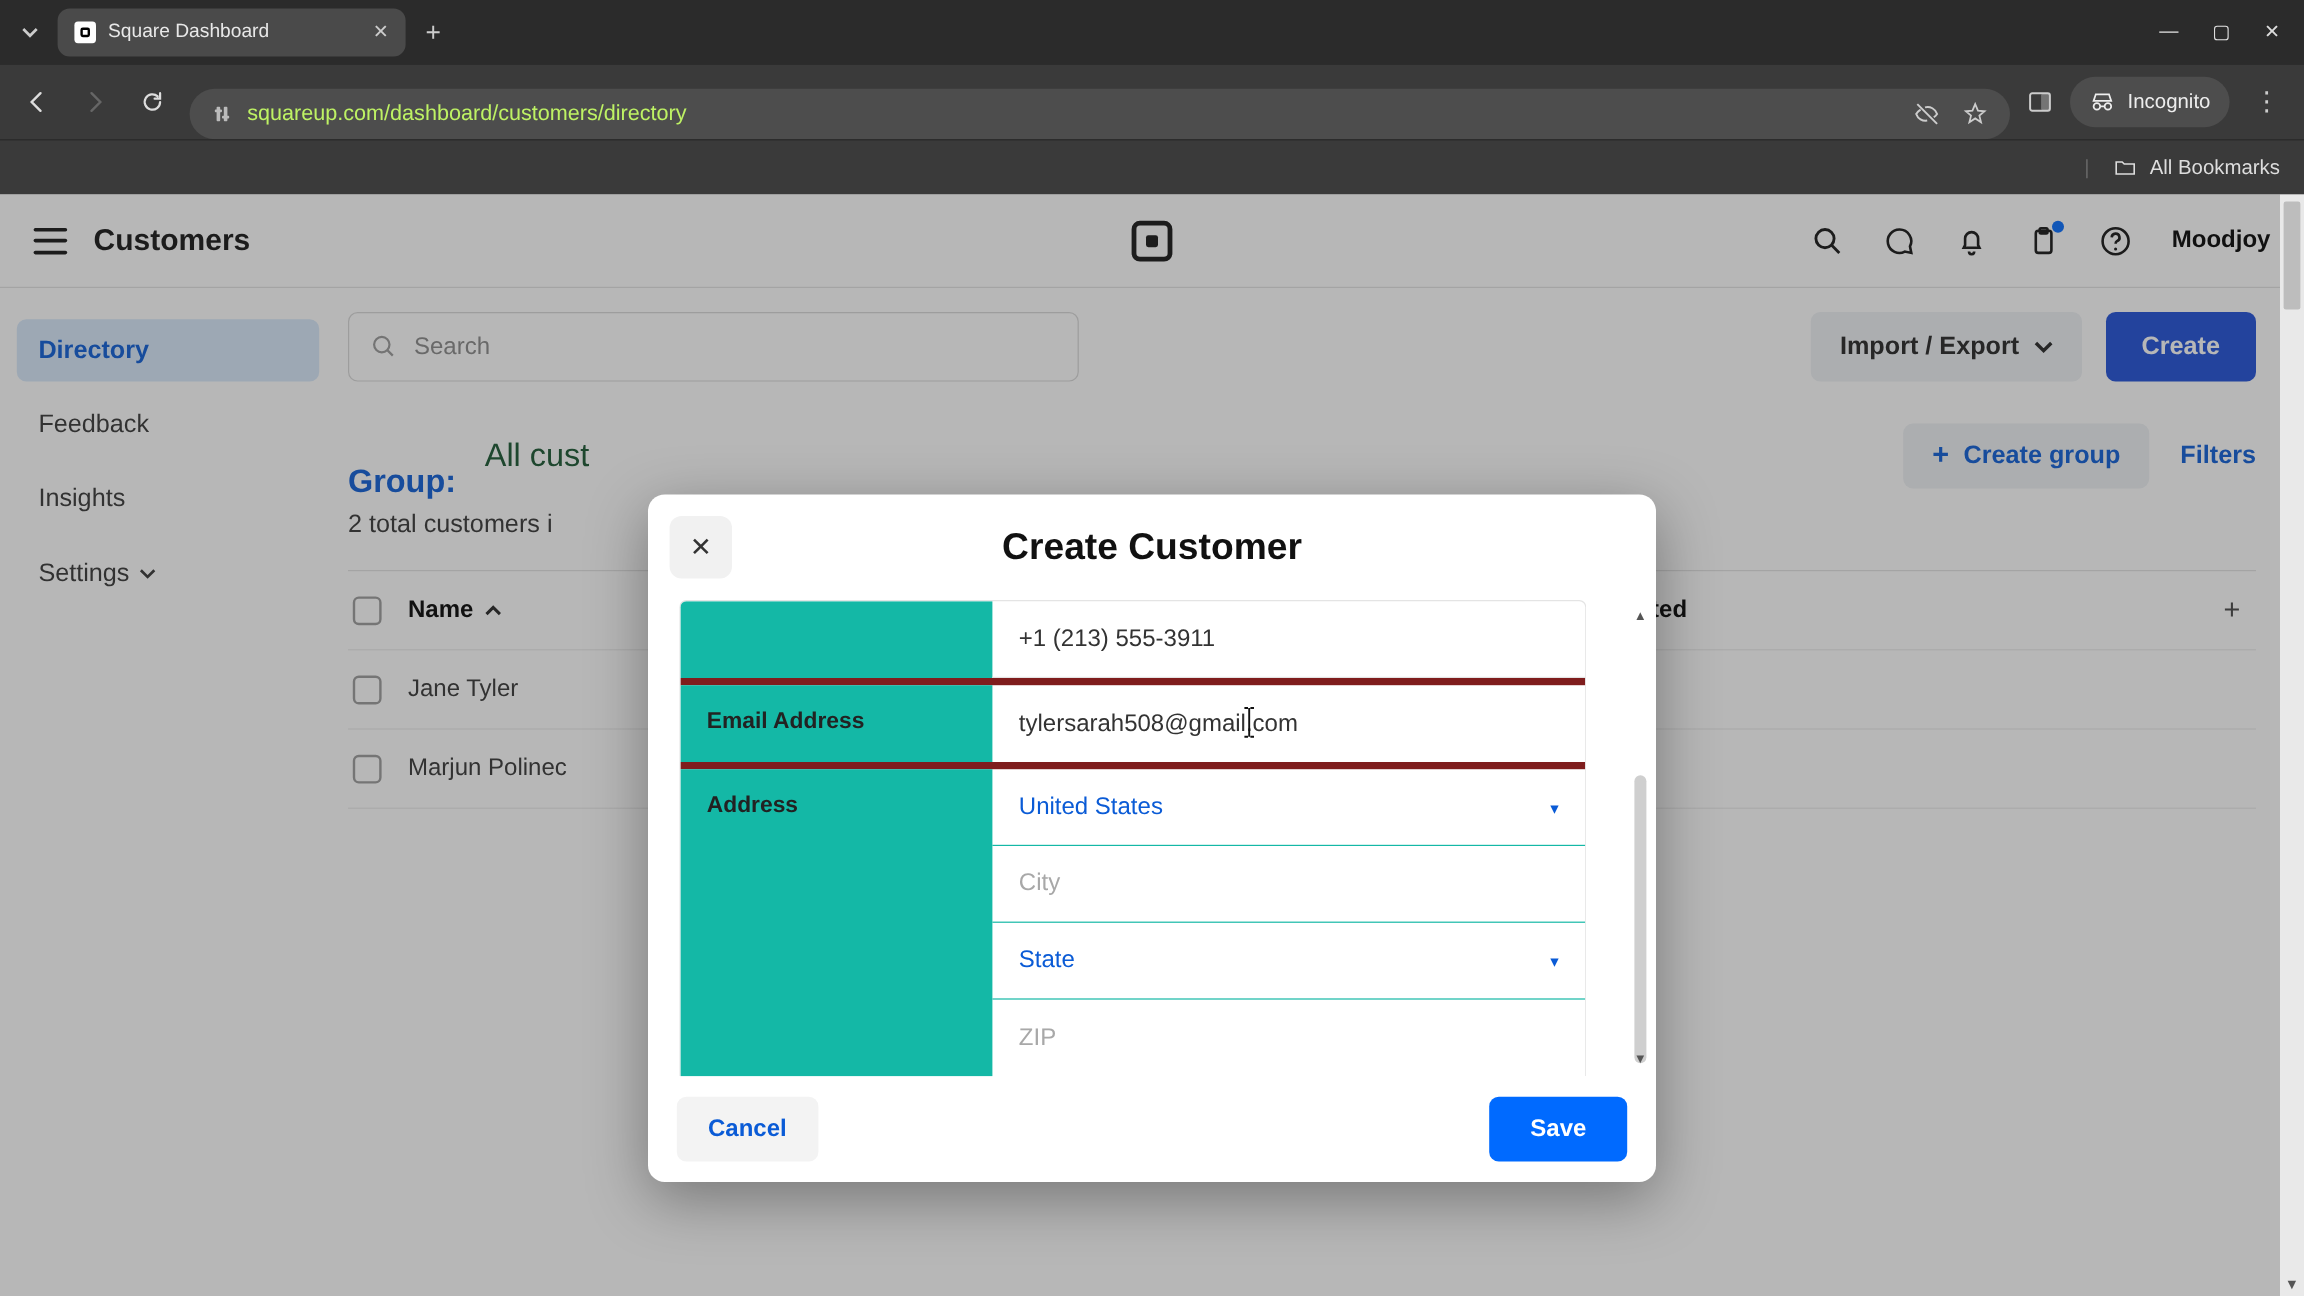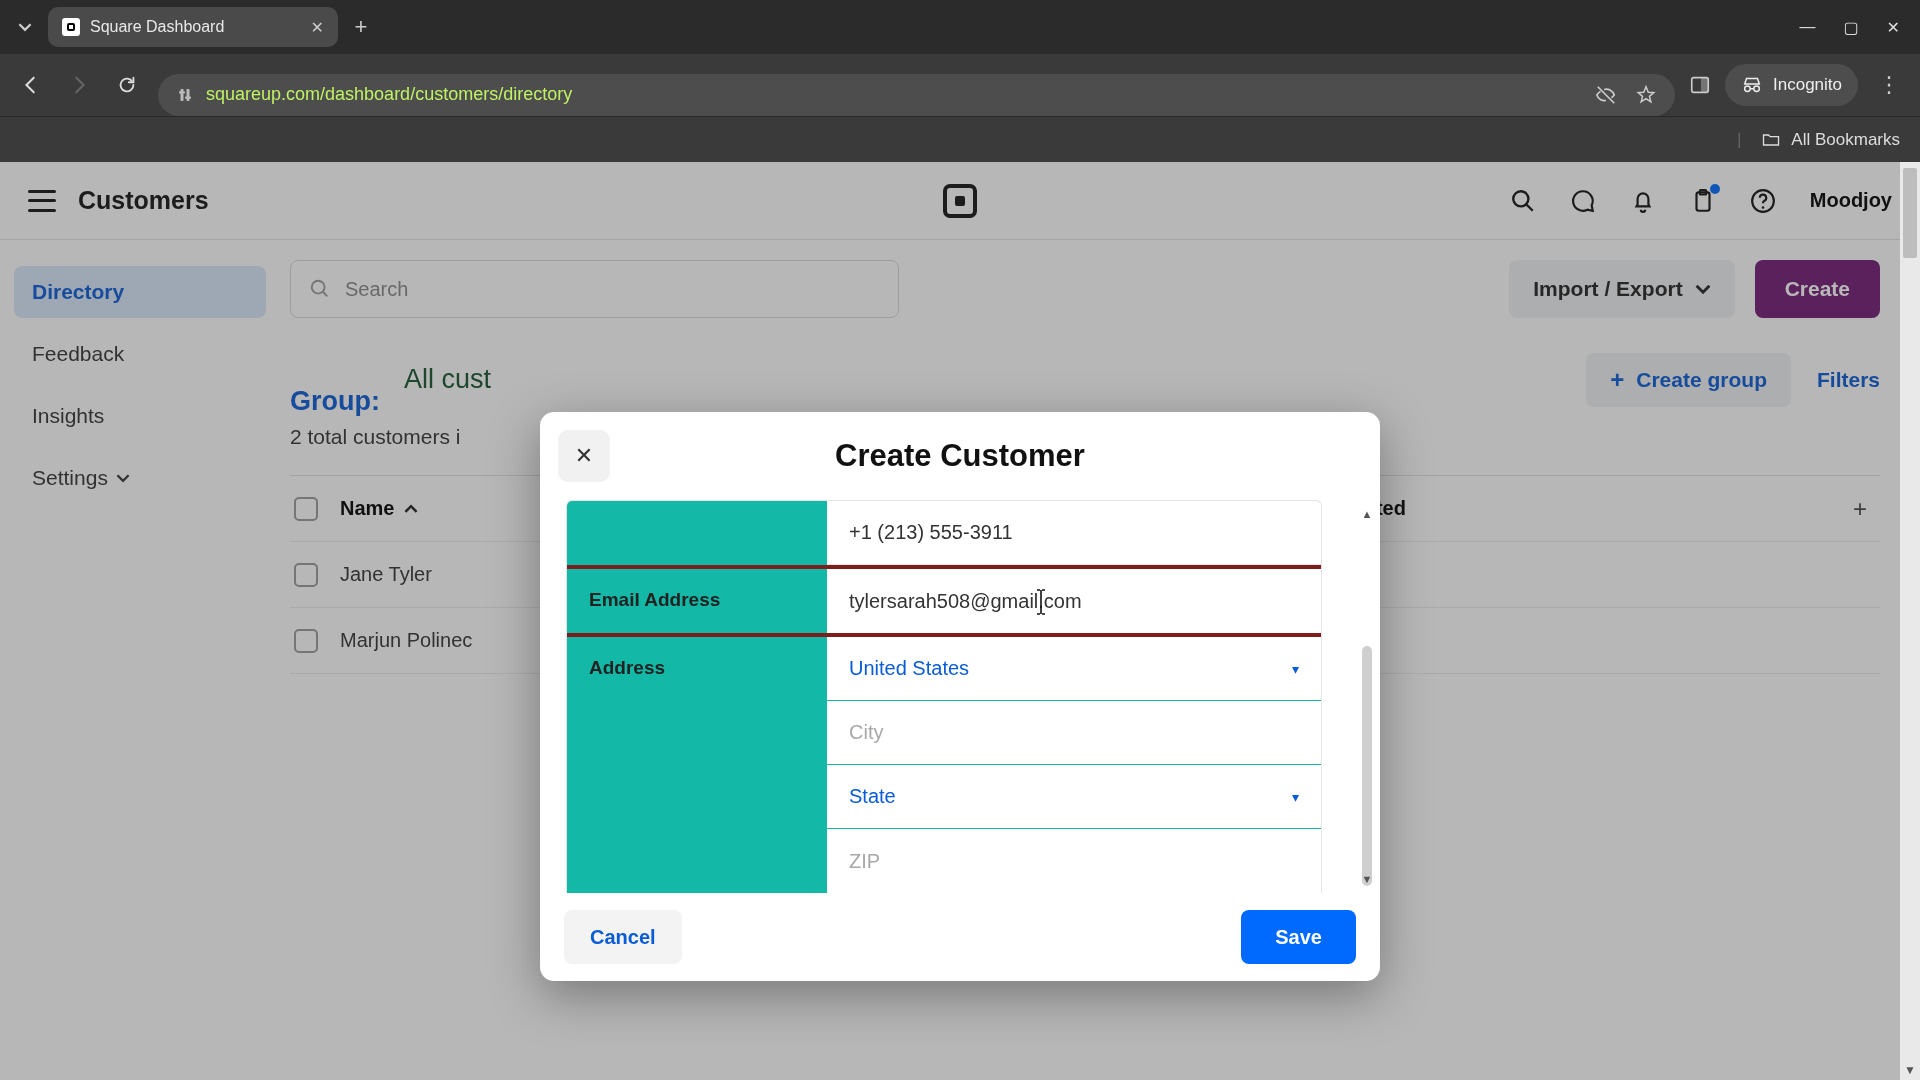--- a/index.html
+++ b/index.html
@@ -46,21 +46,21 @@
 
   .app-body{flex:1;display:flex;}
   .sidebar{width:280px;padding:26px 14px;}
   .side-item{padding:14px 18px;border-radius:8px;font-size:21px;color:#333;margin-bottom:10px;cursor:pointer;display:flex;align-items:center;gap:8px;}
   .side-item.active{background:#d7e9fb;color:#0a5bd6;font-weight:600;}
 
   .main{flex:1;padding:20px 40px 20px 10px;}
   .toolbar-row{display:flex;align-items:center;gap:20px;margin-bottom:24px;}
   .search-box{flex:1;max-width:760px;height:58px;border:1px solid #d8d8d8;border-radius:8px;display:flex;align-items:center;padding:0 18px;gap:14px;color:#888;font-size:20px;}
   .imp-exp{height:58px;border-radius:8px;background:#eef1f4;display:flex;align-items:center;padding:0 24px;font-size:21px;font-weight:700;color:#222;gap:12px;}
-  .create-btn{height:58px;border-radius:8px;background:#701a75;color:#fff;display:flex;align-items:center;padding:0 30px;font-size:21px;font-weight:700;}
+  .create-btn{height:58px;border-radius:8px;background:#1d4ed8;color:#fff;display:flex;align-items:center;padding:0 30px;font-size:21px;font-weight:700;}
 
   .group-row{display:flex;align-items:center;gap:24px;margin-bottom:8px;}
   .group-label{font-size:27px;font-weight:800;color:#0a5bd6;margin-top:44px;}
   .group-value{font-size:27px;color:#14532d;}
   .group-actions{margin-left:auto;display:flex;gap:26px;align-items:center;}
   .pill{height:54px;border-radius:8px;background:#eef1f4;display:flex;align-items:center;padding:0 24px;font-size:21px;font-weight:600;color:#0a5bd6;gap:12px;}
   .filters-link{font-size:21px;font-weight:600;color:#0a5bd6;}
   .total-line{font-size:21px;color:#333;margin-bottom:26px;}
 
   .cust-table{border-top:1px solid #e2e2e2;}
@@ -78,21 +78,21 @@
   
   .modal{position:absolute;left:50%;top:250px;transform:translateX(-50%);width:840px;background:#fff;border-radius:14px;box-shadow:0 14px 50px rgba(0,0,0,0.35);display:flex;flex-direction:column;max-height:740px;}
   .modal-head{position:relative;height:88px;display:flex;align-items:center;justify-content:center;}
   .modal-title{font-size:31px;font-weight:800;color:#111;}
   .modal-close{position:absolute;left:18px;top:18px;width:52px;height:52px;border-radius:10px;background:#f1f1f1;display:flex;align-items:center;justify-content:center;font-size:22px;color:#333;}
   .modal-body-wrap{position:relative;flex:1;overflow:hidden;padding:0 24px;}
   .modal-scrollbar{position:absolute;right:6px;top:6px;bottom:6px;width:14px;}
   .modal-scrollbar .mthumb{position:absolute;left:2px;right:2px;top:140px;height:240px;background:#cfcfcf;border-radius:6px;}
   .modal-scrollbar .marrow{position:absolute;left:0;right:0;height:16px;display:flex;align-items:center;justify-content:center;color:#555;font-size:11px;}
   .form-area{border:1px solid #e4e4e4;border-bottom:none;border-radius:6px 6px 0 0;overflow:hidden;background:#fff;width:calc(100% - 36px);margin-left:2px;}
-  .frow{display:flex;border-bottom:4px solid #7f1d1d;min-height:64px;}
+  .frow{display:flex;border-bottom:6px solid #7f1d1d;min-height:64px;}
   .frow .flabel{width:260px;background:#14b8a6;padding:20px 22px;font-size:19px;font-weight:700;color:#222;}
   .frow .fvalue{flex:1;}
   .fcell{height:64px;display:flex;align-items:center;padding:0 22px;font-size:20px;color:#333;border-bottom:1px solid #14b8a6;position:relative;}
   .fcell:last-child{border-bottom:none;}
   .fcell.select{color:#0a5bd6;font-weight:500;}
   .fcell .chev{position:absolute;right:22px;color:#0a5bd6;font-size:14px;}
   .fcell input{border:none;outline:none;width:100%;height:100%;font-size:20px;color:#333;background:transparent;}
   .fcell input::placeholder{color:#a8a8a8;}
   .phone-row .fcell{border-bottom:1px solid #e4e4e4;}
   .label-side{background:#f7f7f7;}

